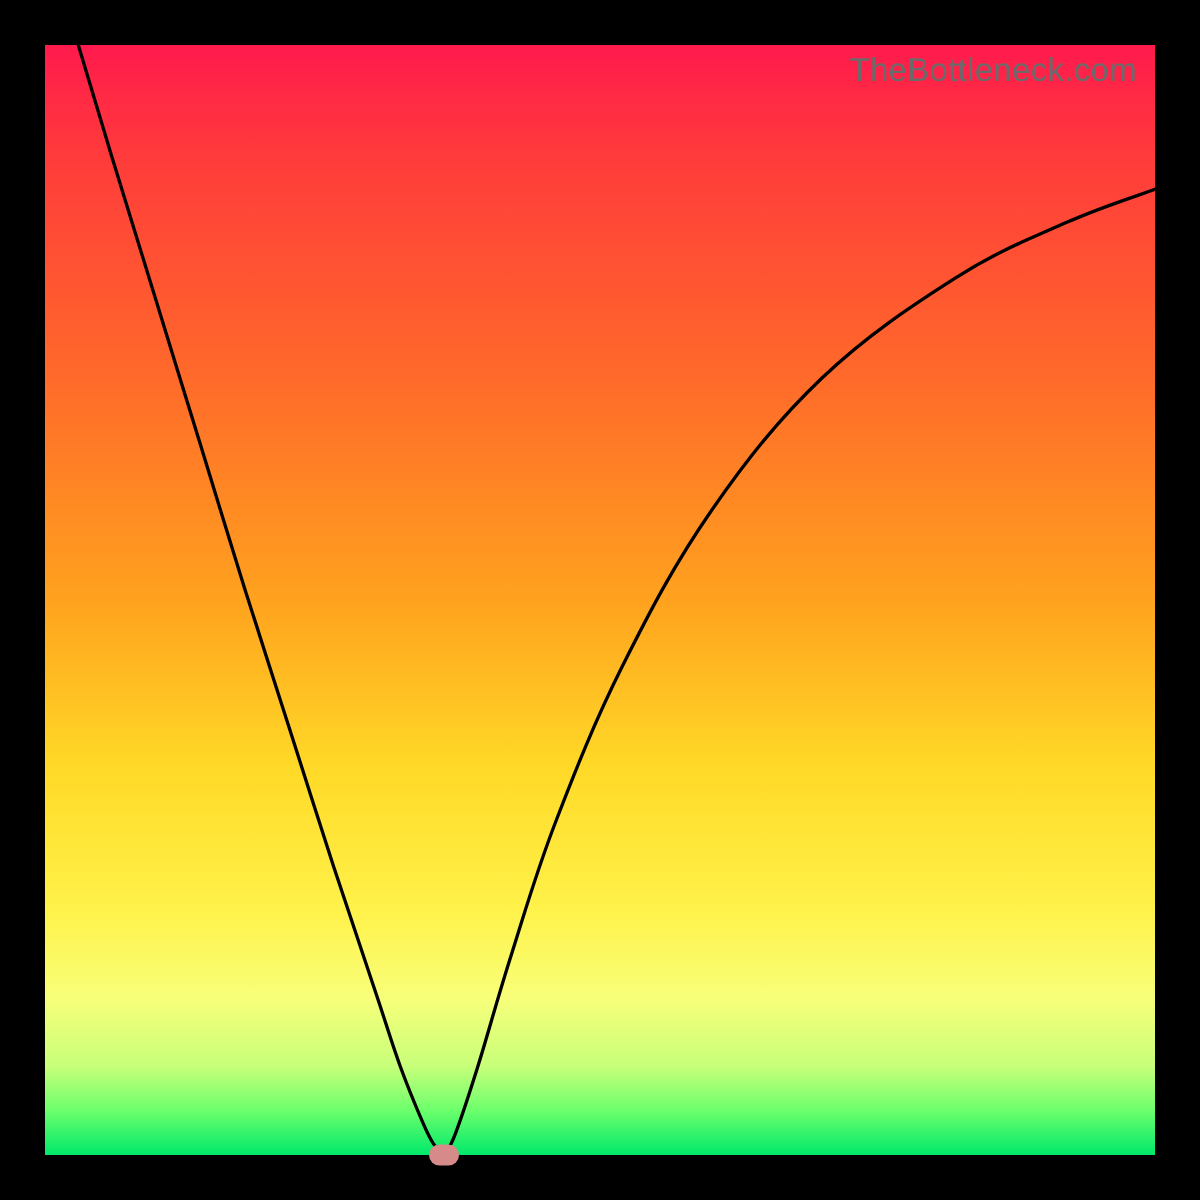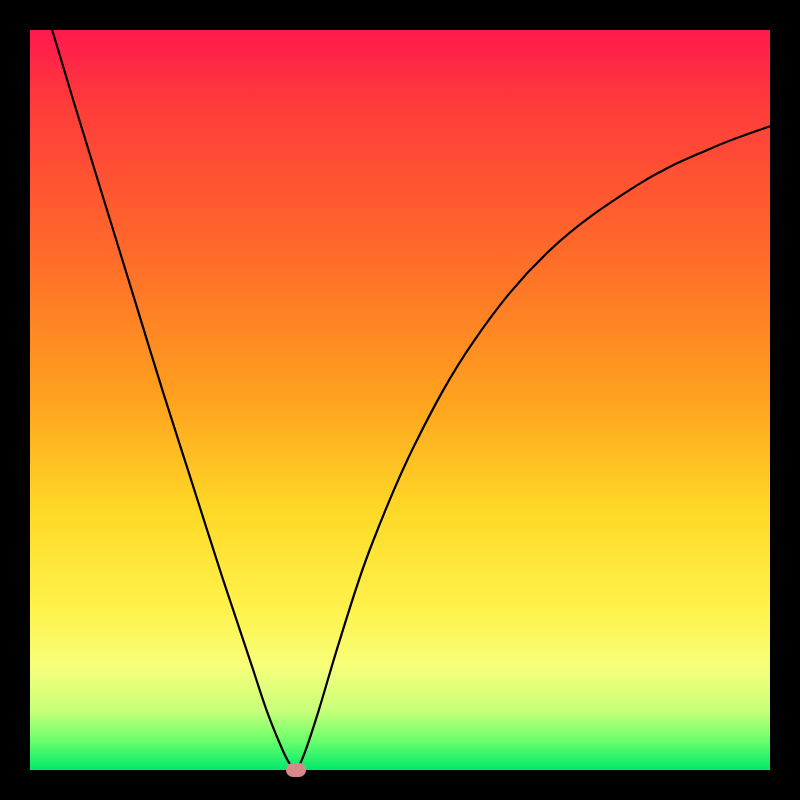--- a/index.html
+++ b/index.html
@@ -53,20 +53,21 @@
     background: #d68a8a;
     border-radius: 7px;
   }
 </style>
 </head>
 <body>
 
 <div class="frame">
   <div class="plot">
 
+    <div class="watermark">TheBottleneck.com</div>
 
     <svg class="curve" viewBox="0 0 740 740" preserveAspectRatio="none">
       <path d="M 22.2 0 C 26.195999999999998 13.32, 35.076 43.36400000000002, 44.4 74 C 53.724 104.63599999999998, 63.344 135.56799999999993, 74 170.19999999999993 C 84.656 204.83199999999994, 92.94400000000002 231.76799999999997, 103.60000000000001 266.4 C 114.256 301.032, 122.54399999999998 328.63399999999996, 133.2 362.59999999999997 C 143.856 396.566, 152.144 421.79999999999995, 162.8 455.09999999999997 C 173.45600000000002 488.4, 181.744 514.966, 192.4 547.6 C 203.056 580.234, 214.008 612.424, 222 636.4 C 229.992 660.376, 231.472 666.1479999999999, 236.8 680.8 C 242.12800000000001 695.452, 247.604 708.4759999999999, 251.60000000000002 717.8 C 255.59600000000003 727.124, 256.336 728.604, 259 732.6 C 261.664 736.596, 265.068 738.668, 266.4 740 C 267.73199999999997 741.332, 265.068 742.664, 266.4 740 C 267.73199999999997 737.336, 269.80400000000003 735.8560000000001, 273.8 725.2 C 277.796 714.544, 281.94 702.112, 288.6 680.8 C 295.26000000000005 659.4879999999999, 301.476 636.1039999999999, 310.8 606.8 C 320.124 577.496, 327.08000000000004 552.632, 340.40000000000003 518 C 353.72 483.368, 366.15200000000004 451.69599999999997, 384.8 414.4 C 403.448 377.104, 420.024 345.432, 444 310.8 C 467.976 276.168, 488.696 249.972, 518 222 C 547.304 194.028, 577.496 174.04799999999997, 606.8 155.39999999999998 C 636.1039999999999 136.75199999999998, 656.8240000000001 129.05599999999995, 680.8000000000001 118.39999999999998 C 704.7760000000001 107.74399999999999, 729.344 100.19600000000003, 740 96.20000000000005" stroke="#000" stroke-width="2.2" fill="none" stroke-linecap="round" stroke-linejoin="round"></path>
     </svg>
 
     <div class="dot" style="left: 256.4px; top: 733px;"></div>
 
   </div>
 </div>
 

